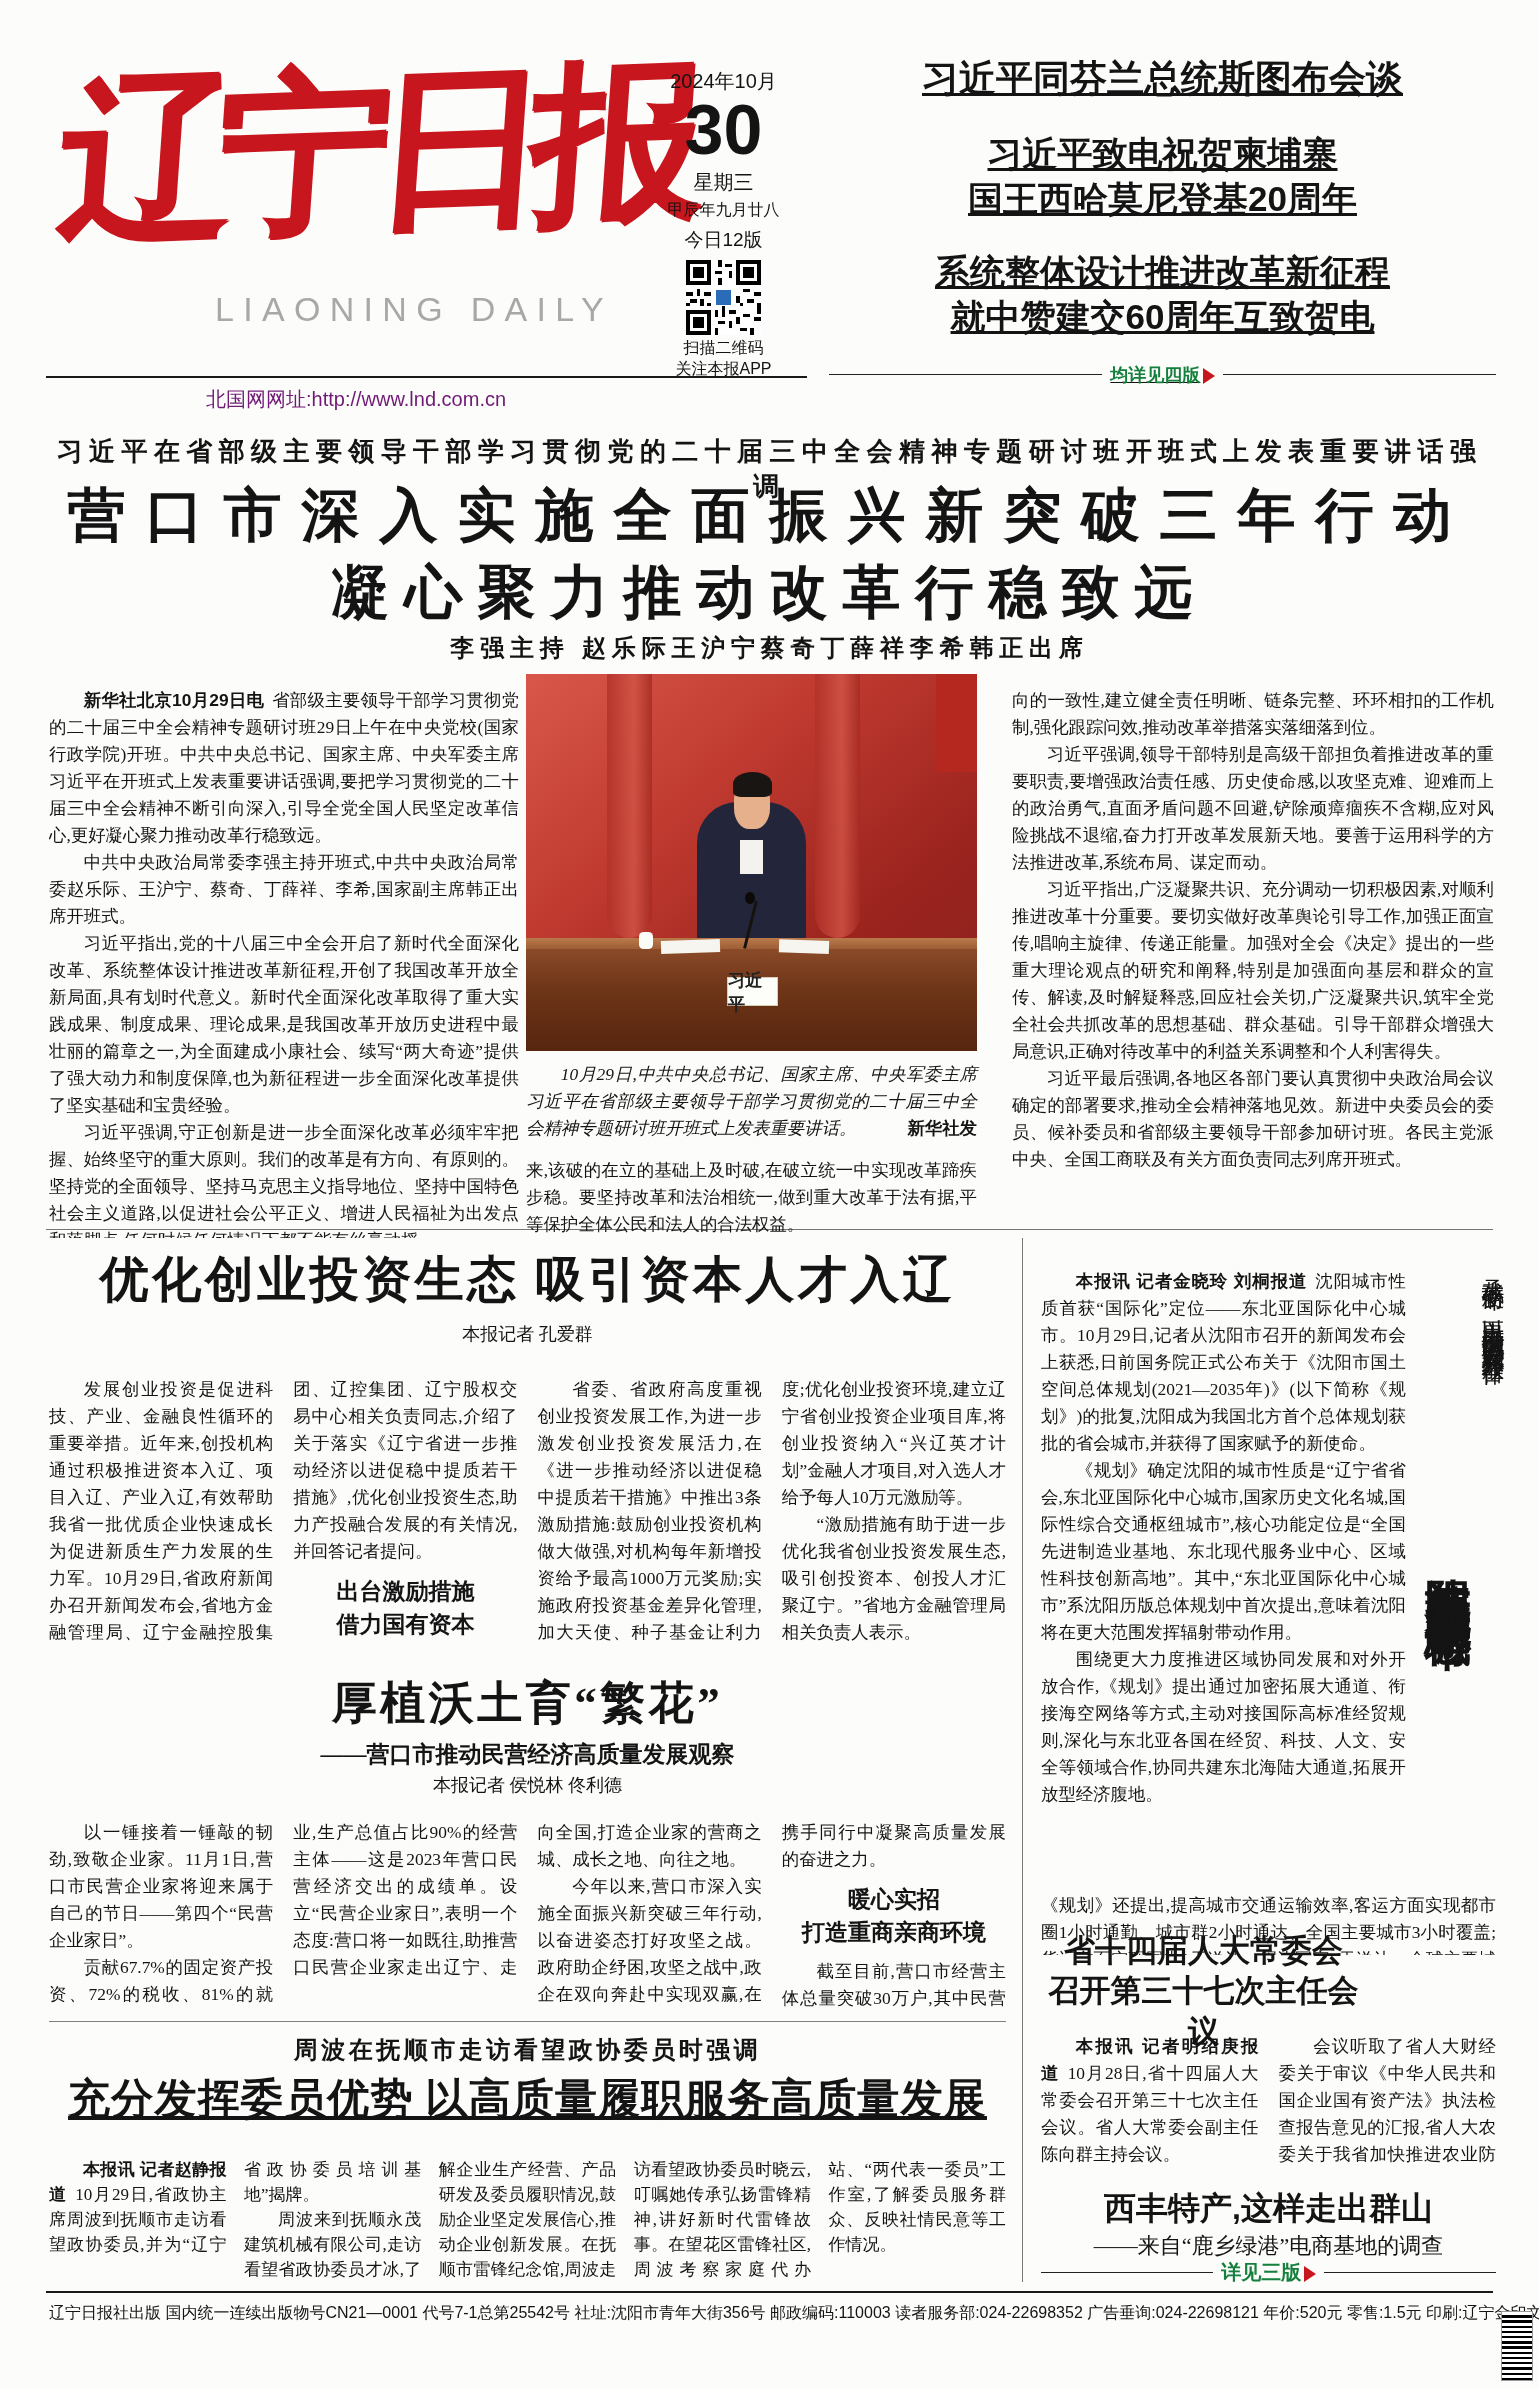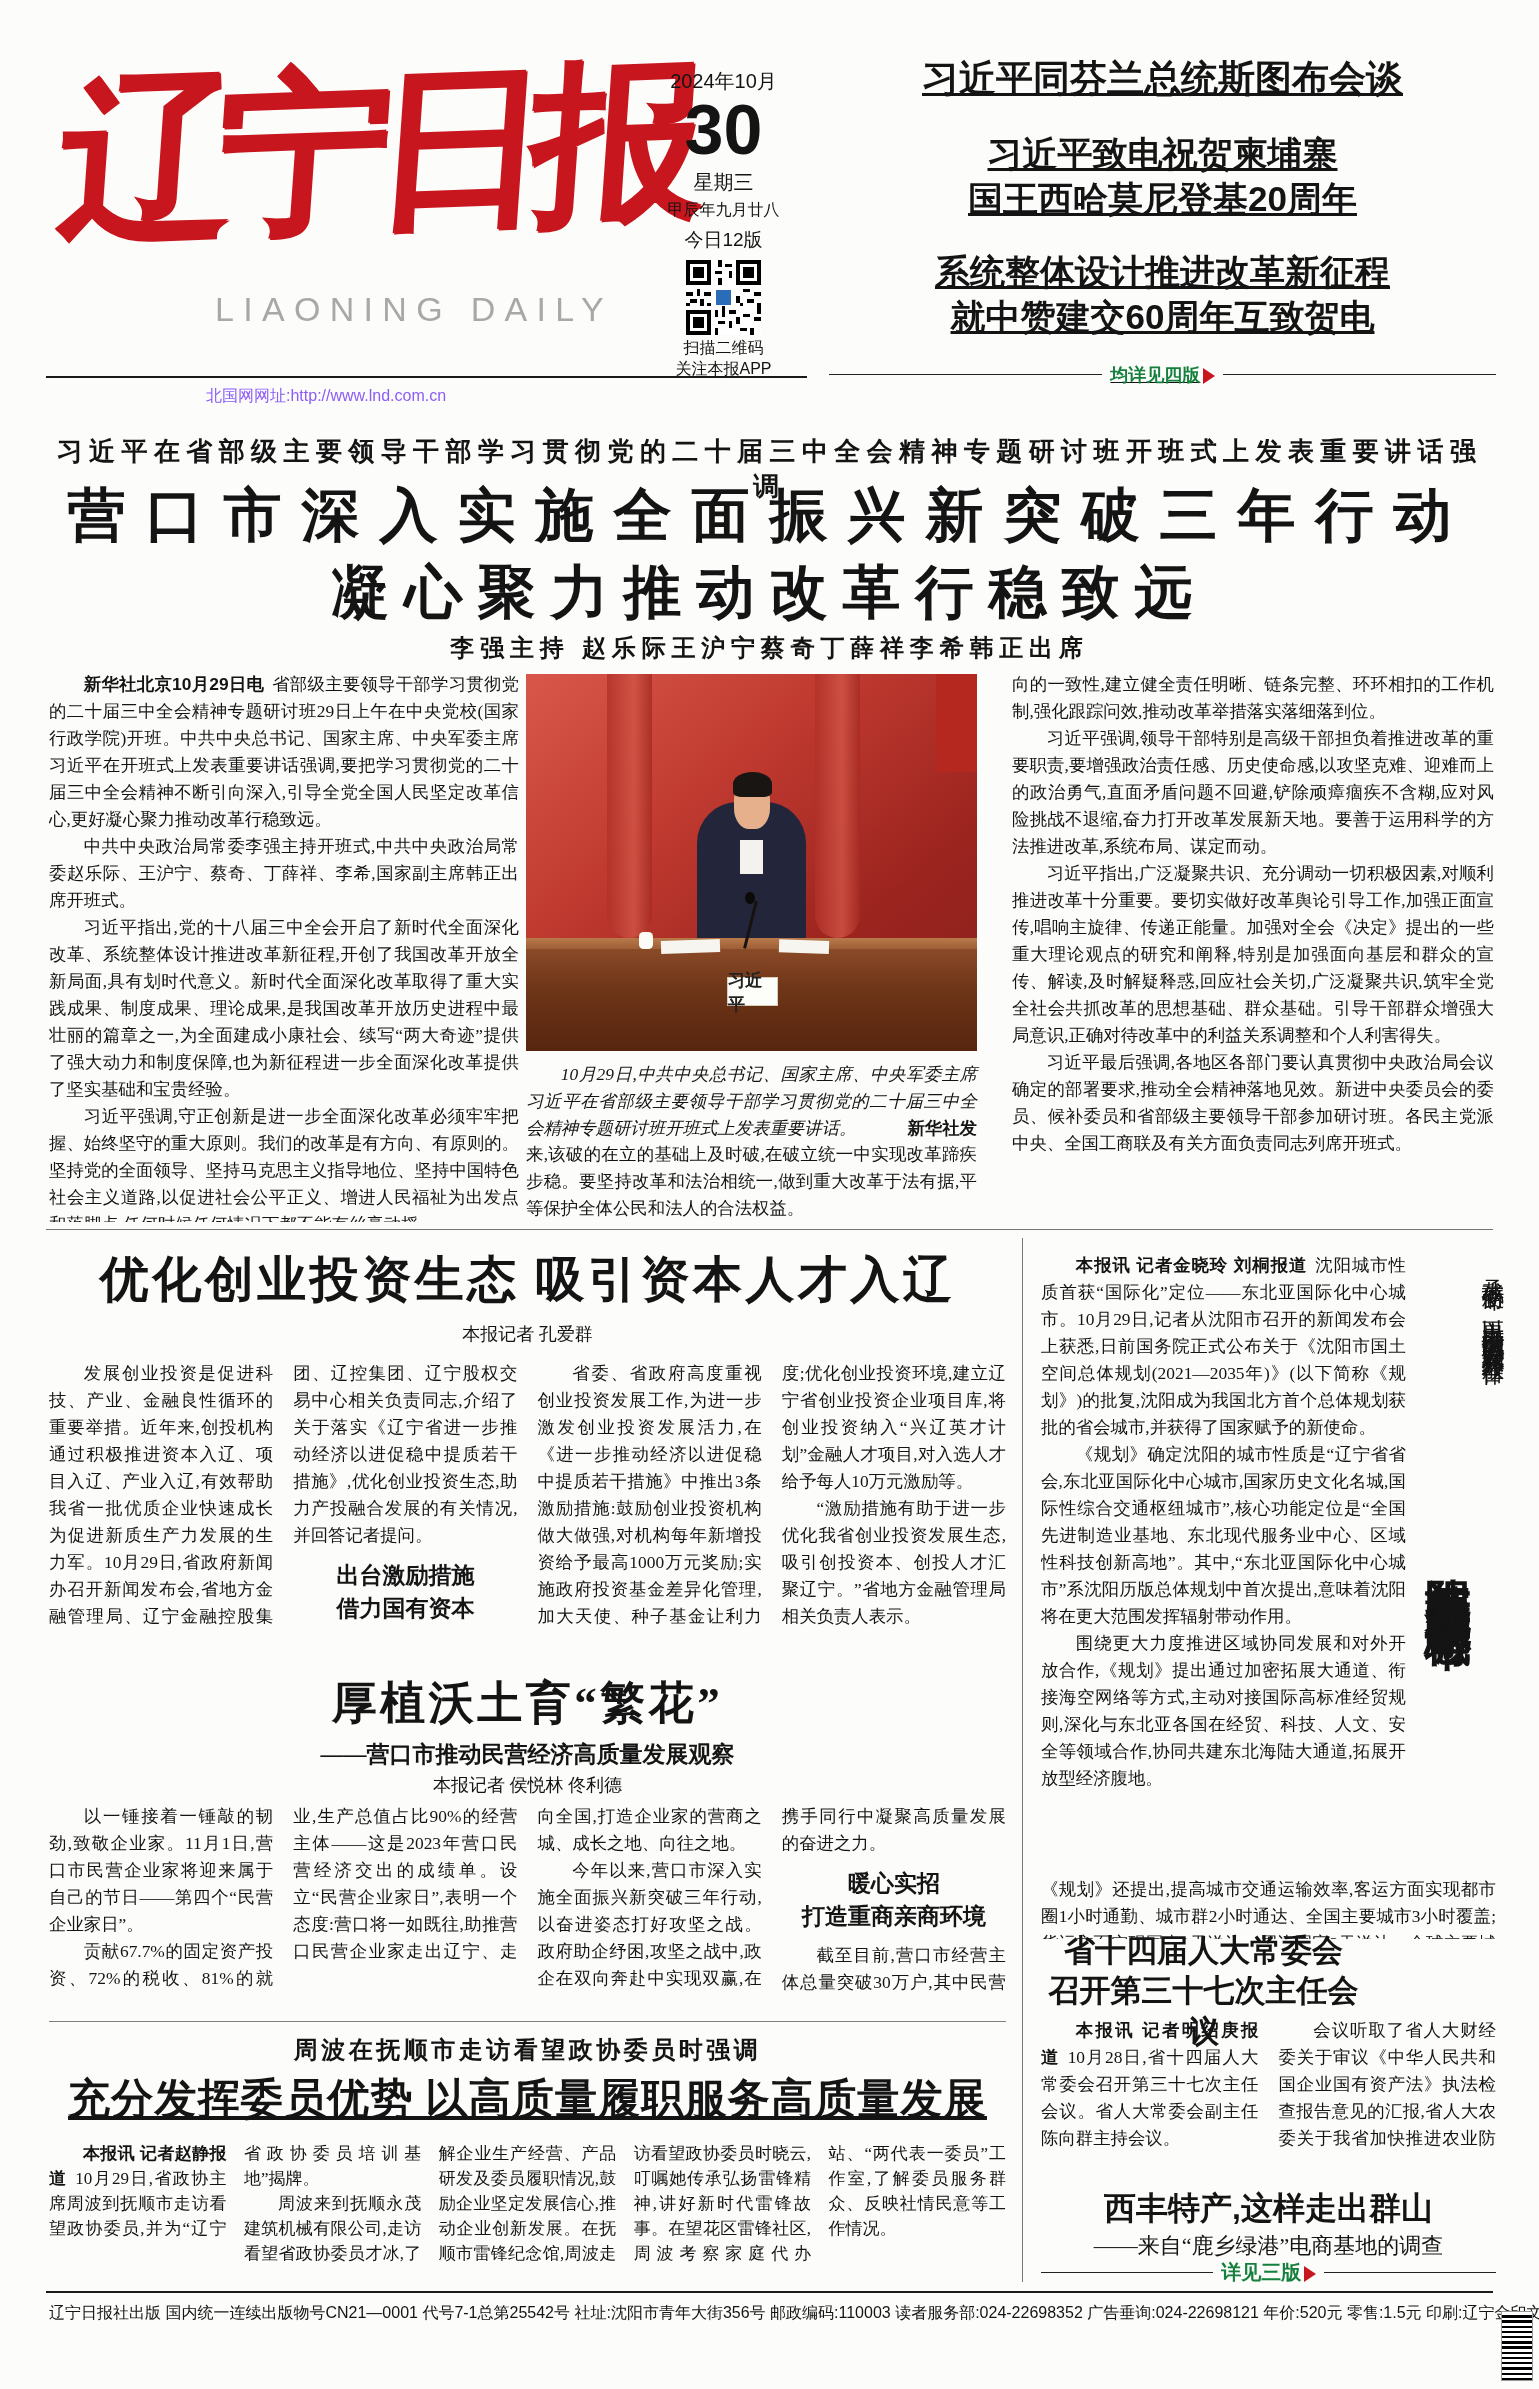--- a/index.html
+++ b/index.html
@@ -3,34 +3,34 @@
 <meta charset="utf-8">
 <style>
   html,body{margin:0;padding:0;}
   body{
     width:1540px;height:2389px;position:relative;background:#fcfcfa;color:#141414;
     font-family:"Liberation Serif","DejaVu Serif",serif;overflow:hidden;
   }
   .abs{position:absolute;}
   .hei{font-family:"Liberation Sans","DejaVu Sans",sans-serif;}
   .center{text-align:center;}
-  .body-txt{font-size:17.4px;line-height:27px;text-align:justify;word-break:break-all;}
+  .body-txt{font-size:17.4px;line-height:27px;text-align:justify;word-break:break-all;margin-top:16px;}
   .body-txt p{margin:0;text-indent:2em;}
   .body-txt p.noind{text-indent:0;}
   .lede{font-family:"Liberation Sans","DejaVu Sans",sans-serif;font-weight:bold;margin-right:8px;}
   .rule{background:#1a1a1a;}
   .red{color:#15803d;}
   
   .mast-title{
     font-size:174px;line-height:1.05;font-weight:bold;color:#c8161e;
     letter-spacing:-17.4px;transform:skewX(-6deg) rotate(-2deg);
     text-shadow:1.7px 1.7px 0 #c8161e;white-space:nowrap;
   }
   .mast-en{font-size:34px;color:#a8a8a8;letter-spacing:9.3px;font-family:"Liberation Sans","DejaVu Sans",sans-serif;}
-  .mast-url{font-size:16px;font-family:"Liberation Sans","DejaVu Sans",sans-serif;color:#8b5cf6;}
+  .mast-url{font-size:20px;font-family:"Liberation Sans","DejaVu Sans",sans-serif;color:#701a75;}
   .dateblock{width:139px;text-align:center;font-family:"Liberation Sans","DejaVu Sans",sans-serif;}
   .d-month{font-size:20px;}
   .d-day{font-size:70px;font-weight:bold;line-height:1.0;}
   .d-week{font-size:20px;margin-top:3.5px;}
   .d-lunar{font-size:16px;margin-top:4.6px;}
   .d-pages{font-size:19px;font-weight:normal;margin-top:5.8px;}
   .qr-cap{font-size:16px;margin-top:3.5px;}
   
   .th{font-weight:900;line-height:1.28;}
   .th1{font-size:37px;}

